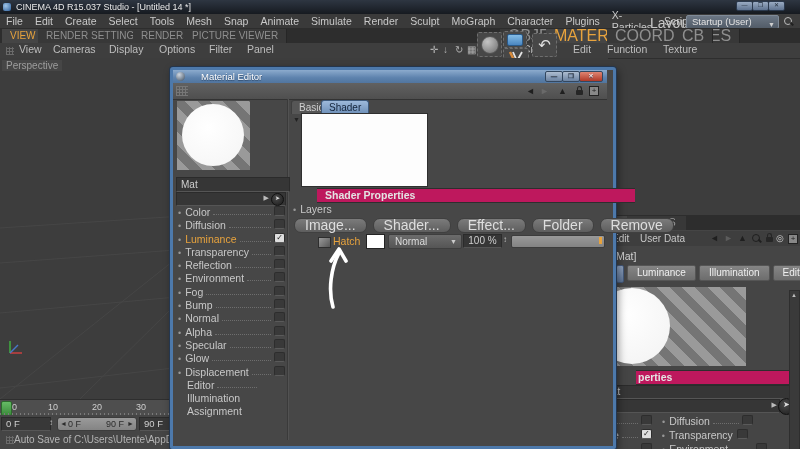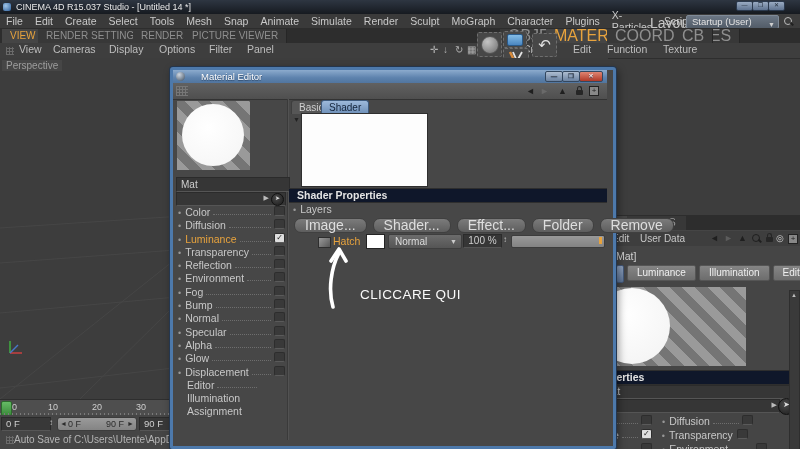--- a/index.html
+++ b/index.html
@@ -46,22 +46,22 @@
   .attr .menurow{position:absolute;left:0;top:16px;width:192px;height:15px;background:#3e3e3e;line-height:15px;}
   .ico-dark{color:#1f1f1f;font-size:9px;}
   .minimag{position:absolute;width:6px;height:6px;border:1.5px solid #1f1f1f;border-radius:50%;}
   .minimag:after{content:"";position:absolute;left:5px;top:5px;width:4px;height:1.5px;background:#1f1f1f;transform:rotate(45deg);}
   .minilock{position:absolute;width:7px;height:5px;background:#262626;border-radius:1px;}
   .minilock:before{content:"";position:absolute;left:1px;top:-4px;width:3px;height:3px;border:1.5px solid #262626;border-bottom:none;border-radius:3px 3px 0 0;}
   .plusbox{position:absolute;width:8px;height:8px;border:1px solid #222;color:#222;font-size:8px;line-height:7px;text-align:center;background:#888;}
   .modebtn{height:14px;line-height:14px;padding:0 9px;background:linear-gradient(#858585,#6d6d6d);
            border:1px solid #555;border-radius:2px;color:#efefef;font-size:10px;}
   .stripebg{background:repeating-linear-gradient(45deg,#9a9a9a 0 9px,#757575 9px 18px);}
-  .hdrbar{background:#0f172a;border-top:1px solid #2e2e2e;border-bottom:1px solid #2e2e2e;
-          font-weight:bold;color:#e4e4e4;font-size:10.5px;}
+  .hdrbar{background:#be185d;border-top:1px solid #2e2e2e;border-bottom:1px solid #2e2e2e;
+          font-weight:bold;color:#e4e4e4;font-size:10.5px;margin-left:28px;}
   .darkfield{background:#363636;border:1px solid #2b2b2b;border-bottom-color:#555;color:#cfcfcf;font-size:10px;}
   .cb{display:inline-block;width:9px;height:8px;background:#393939;border:1px solid #2d2d2d;border-bottom-color:#5a5a5a;
       border-radius:2px;font-size:8px;line-height:8px;text-align:center;color:#1c1c1c;}
   .cb.checked{background:#dedede;}
   .leader{flex:1;border-bottom:1px dotted #6e6e6e;margin:0 3px 3px 3px;height:8px;}
   .bullet:before{content:"•";color:#979797;margin-right:4px;font-size:9px;}
   .scrollbar{position:absolute;background:#3a3a3a;border:1px solid #2e2e2e;}
   
   .ruler{left:0;top:399px;width:608px;height:16px;background:#4e4e4e;border-top:1px solid #2e2e2e;
          color:#cfcfcf;font-size:9px;}
@@ -401,27 +401,27 @@
             <span class="cb"></span>
           </div>
         <div class="chanrow">
             <span class="bullet"></span>
             <span class="lbl">Normal</span>
             <span class="leader"></span>
             <span class="cb"></span>
           </div>
         <div class="chanrow">
             <span class="bullet"></span>
+            <span class="lbl">Alpha</span>
+            <span class="leader"></span>
+            <span class="cb"></span>
+          </div>
+        <div class="chanrow">
+            <span class="bullet"></span>
             <span class="lbl">Specular</span>
-            <span class="leader"></span>
-            <span class="cb"></span>
-          </div>
-        <div class="chanrow">
-            <span class="bullet"></span>
-            <span class="lbl">Alpha</span>
             <span class="leader"></span>
             <span class="cb"></span>
           </div>
         <div class="chanrow">
             <span class="bullet"></span>
             <span class="lbl">Glow</span>
             <span class="leader"></span>
             <span class="cb"></span>
           </div>
         <div class="chanrow">
@@ -476,15 +476,14 @@
           <span class="tick"></span>
         </div>
       </div>
     </div>
   </div>
 
   <svg class="abs" style="left:315px;top:240px;z-index:30;" width="50" height="75">
     <path d="M 18 67 C 13 50, 16 28, 24 13" stroke="#ffffff" stroke-width="3.6" fill="none" stroke-linecap="round"></path>
     <path d="M 16 21 L 24 9 L 31 21" stroke="#ffffff" stroke-width="3.6" fill="none" stroke-linecap="round" stroke-linejoin="round"></path>
   </svg>
-  <span class="abs annot" style="left:360px;top:287px;z-index:30;">CLICCARE QUI</span>
 
 </div>
 
 </body></html>

